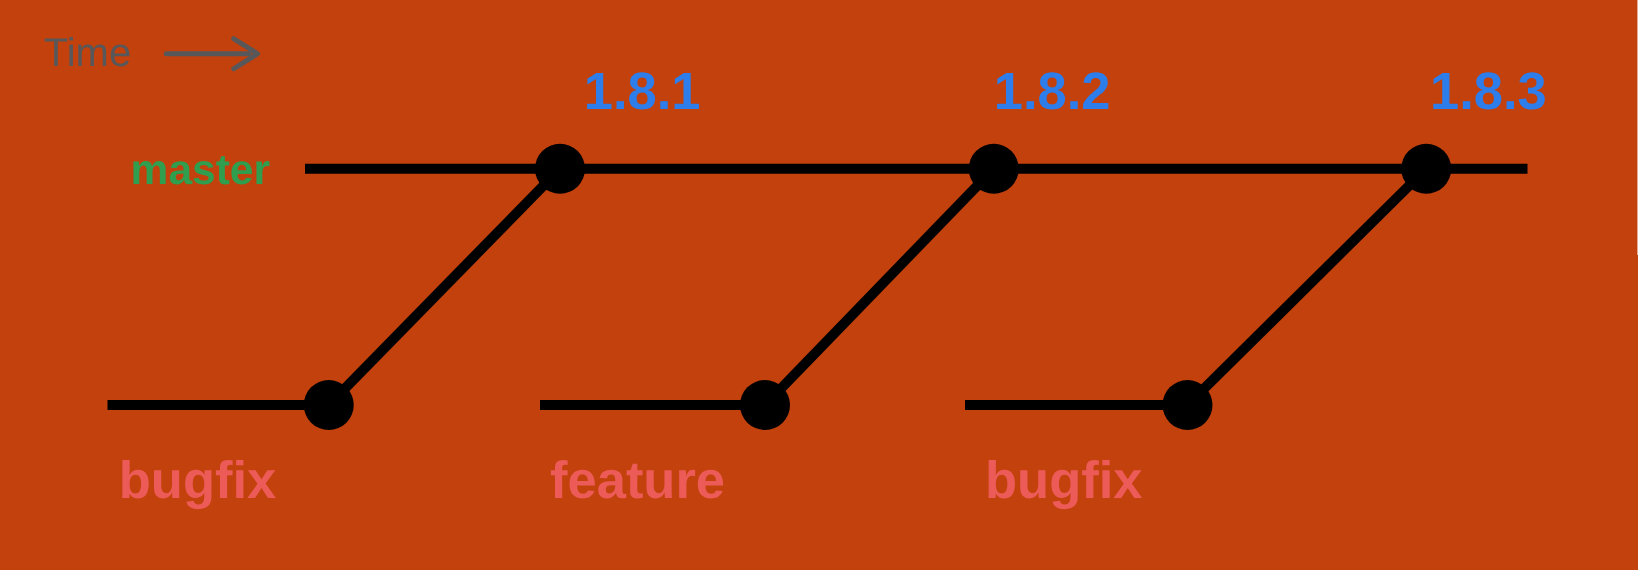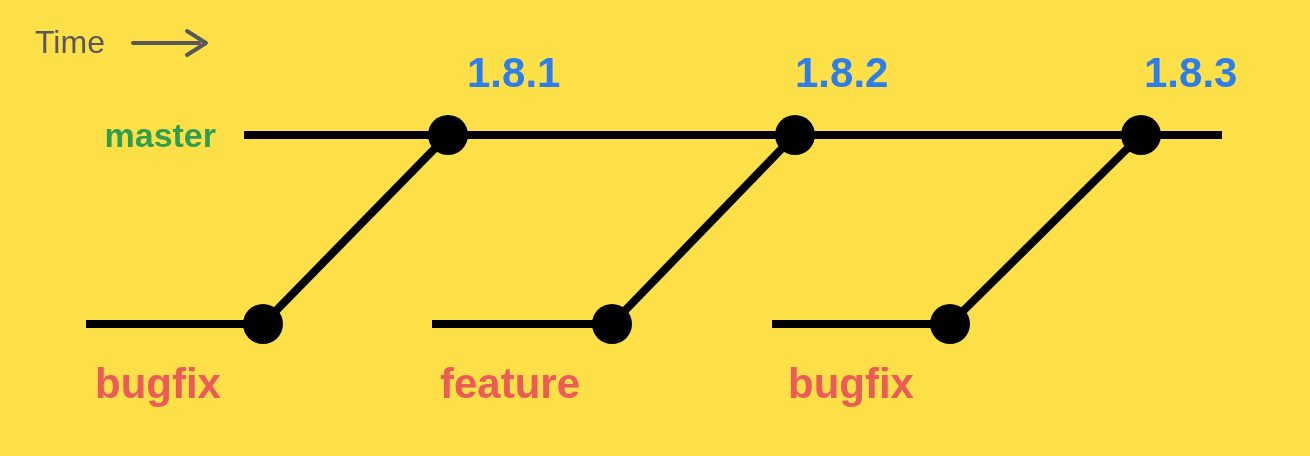--- a/index.html
+++ b/index.html
@@ -4,21 +4,21 @@
 <style>
   html, body {
     margin: 0;
     padding: 0;
     background: #ffffff;
   }
   .stage {
     position: relative;
     width: 1310px;
     height: 456px;
-    background: #fde047;
+    background: #c2410c;
     overflow: hidden;
     font-family: "Liberation Sans", sans-serif;
   }
   svg text {
     font-family: "Liberation Sans", sans-serif;
   }
   .label-time {
     font-size: 32px;
     font-weight: 400;
   }

